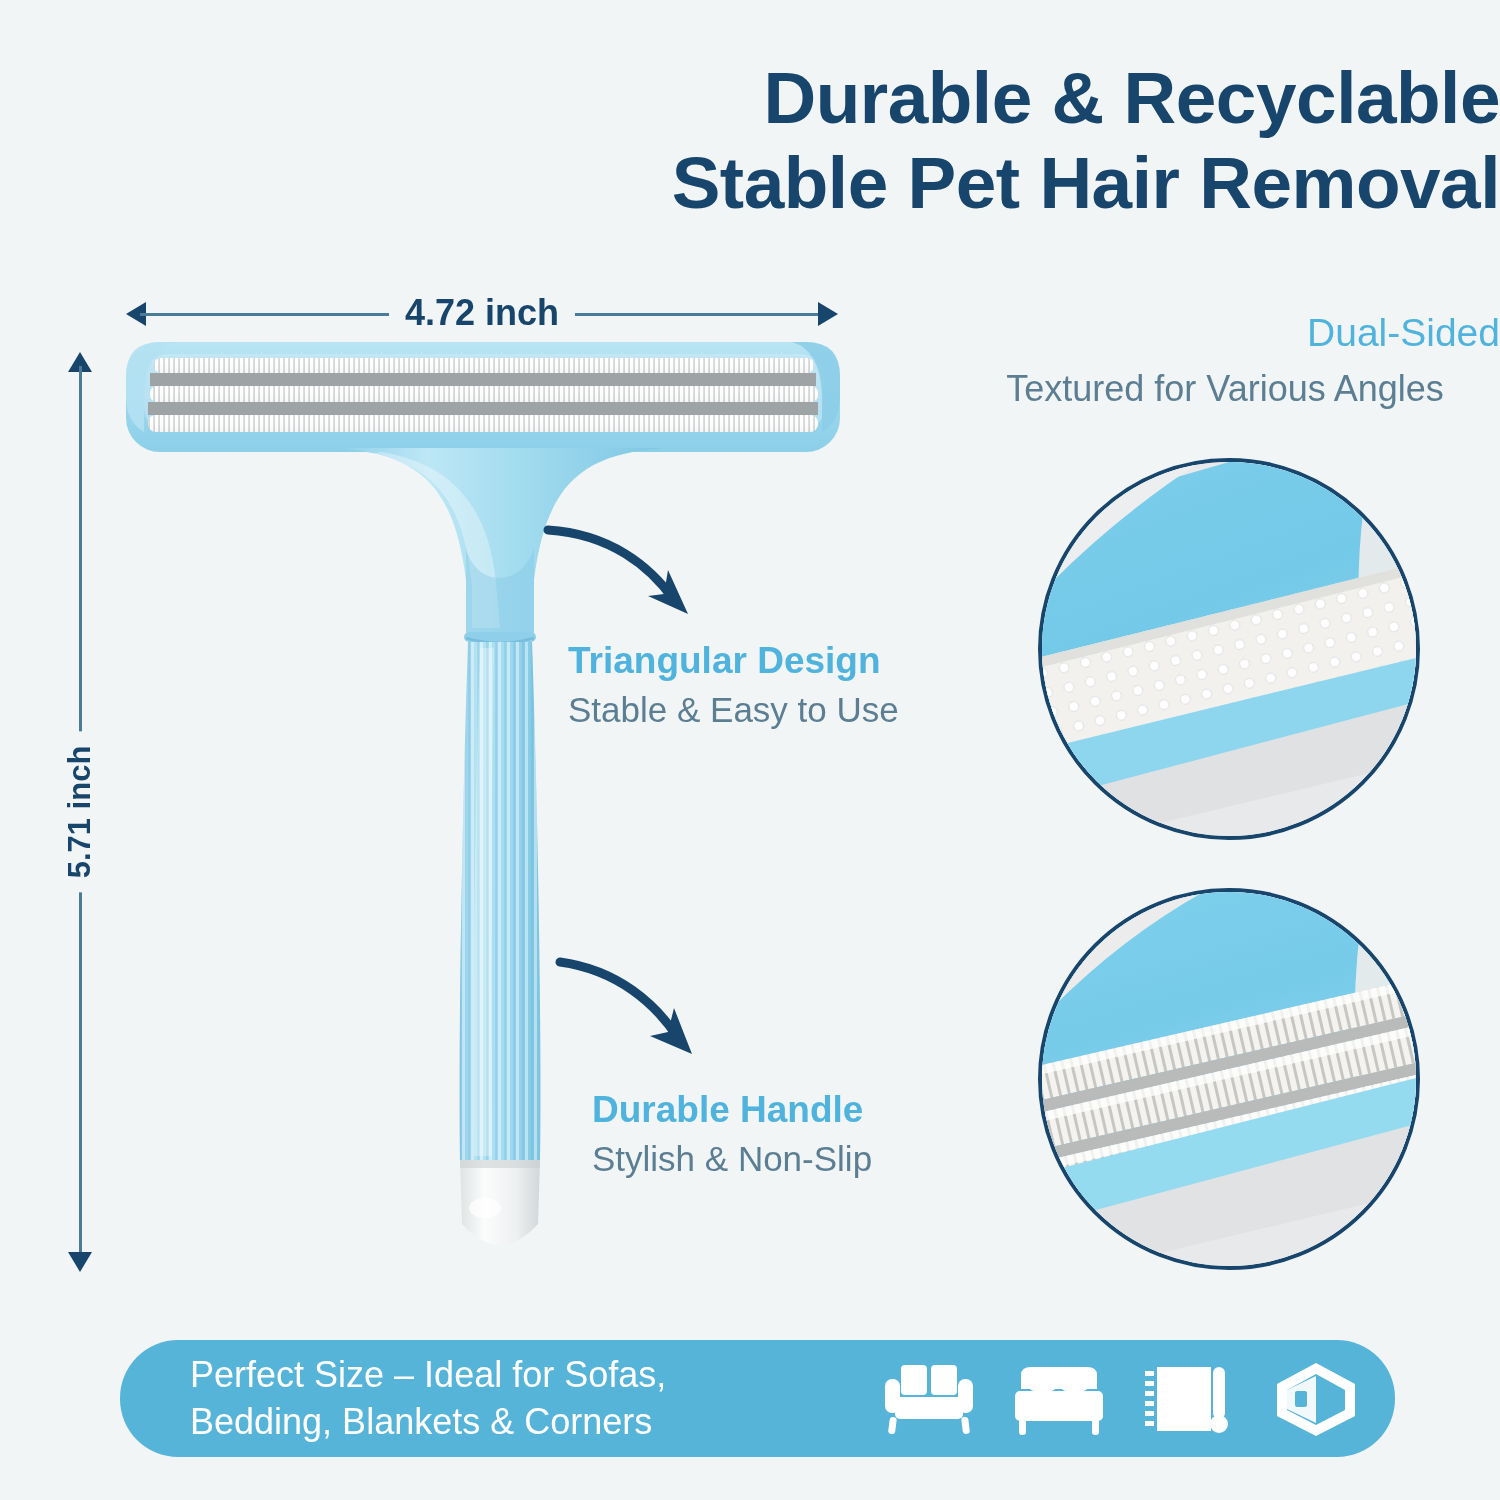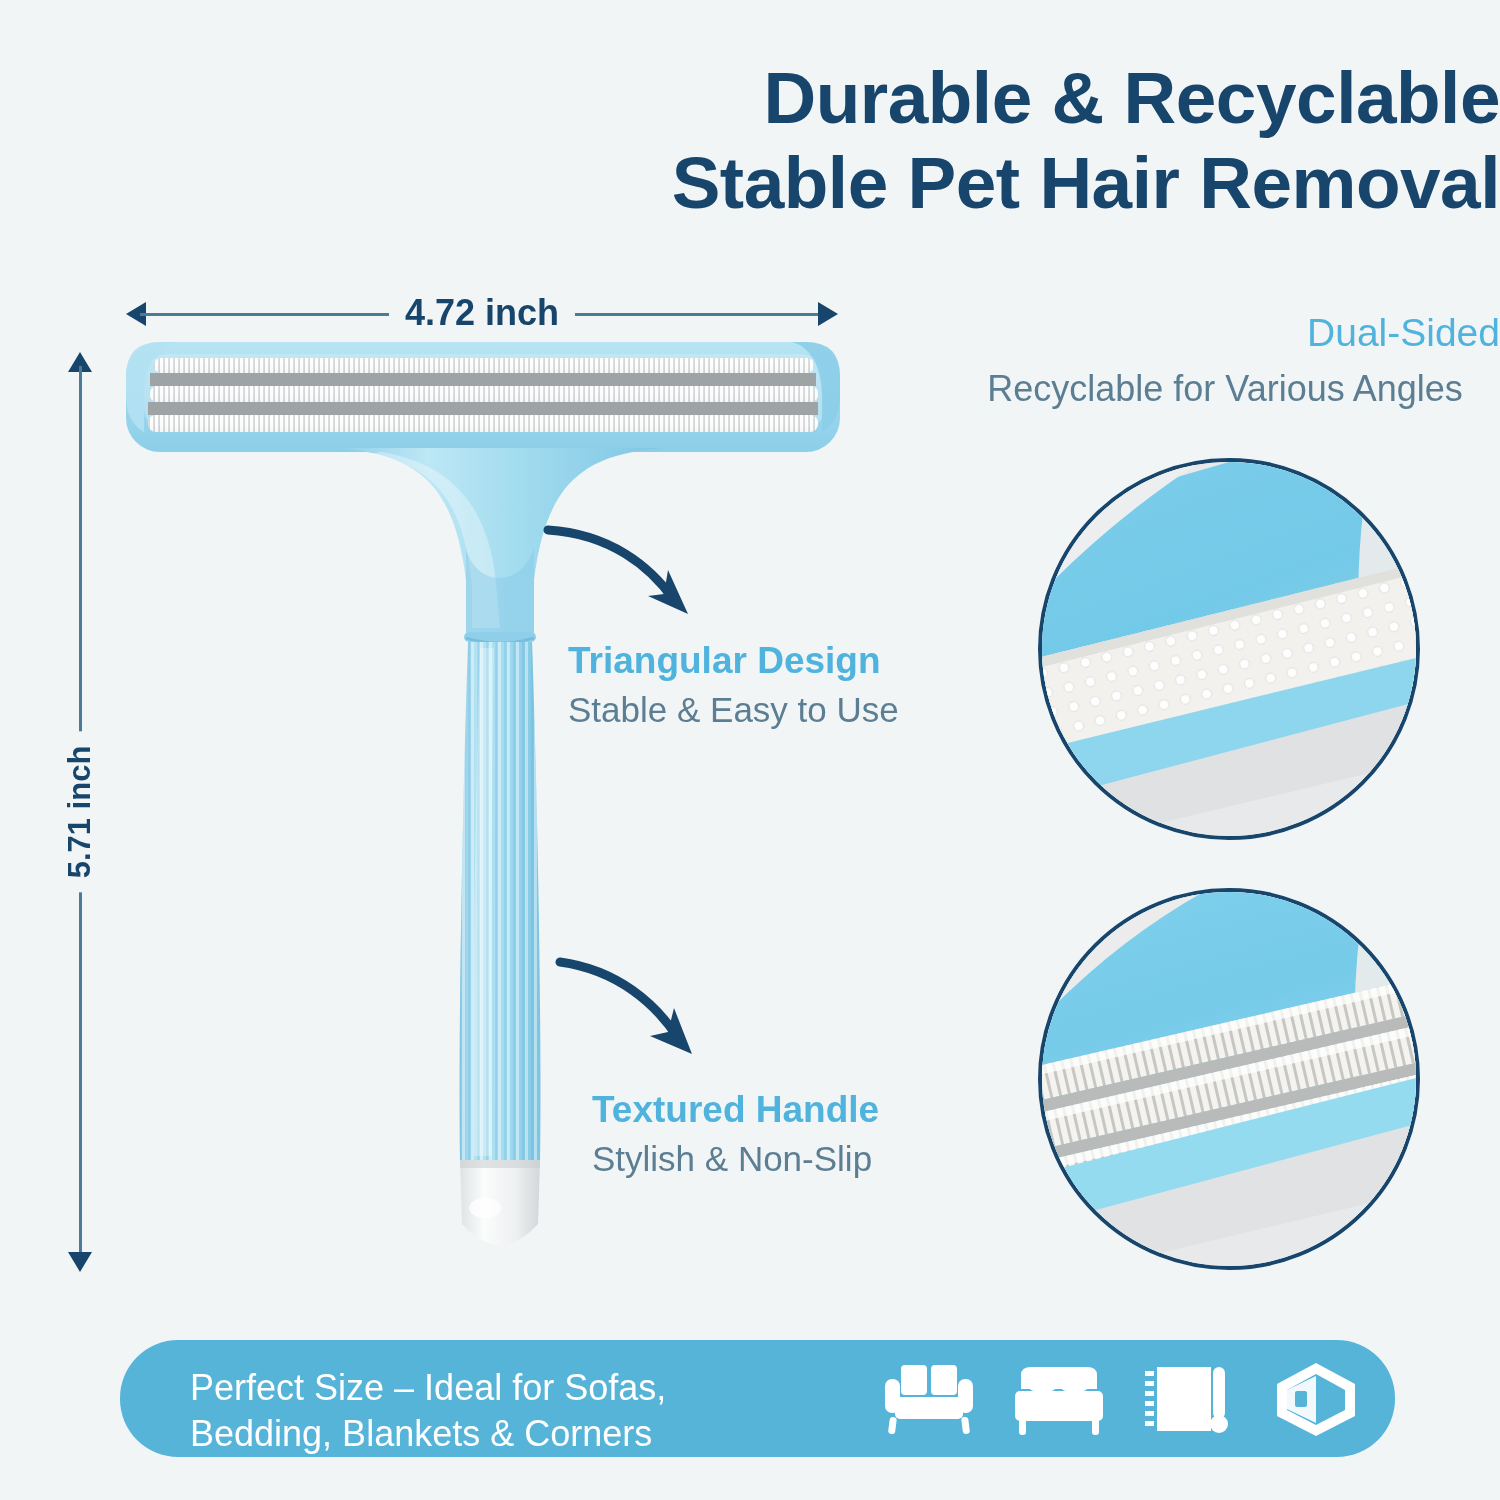--- a/index.html
+++ b/index.html
@@ -208,21 +208,21 @@
   
   .banner {
     position: absolute;
     left: 120px;
     top: 1340px;
     width: 1275px;
     height: 117px;
     background: #57b4d9;
     border-radius: 58px;
     display: flex;
-    align-items: flex-end;
+    align-items: center;
   }
   .banner-text {
     margin-left: 70px;
     color: #ffffff;
     font-size: 36px;
     font-weight: 400;
     line-height: 1.28;
     white-space: pre-line;
   }
   .banner-icons {
@@ -353,27 +353,27 @@
   <div class="callout" id="callout-triangular">
     <span class="c-title">Triangular Design</span>
     <span class="c-sub">Stable &amp; Easy to Use</span>
   </div>
 
   <svg class="arrow-svg" id="arrow-textured" viewBox="0 0 190 125">
     <path d="M8 10 C 66 18, 104 52, 126 86" stroke="#17456b" stroke-width="9" fill="none" stroke-linecap="round"></path>
     <path d="M98 84 L140 102 L122 56 L116 80 Z" fill="#17456b"></path>
   </svg>
   <div class="callout" id="callout-textured">
-    <span class="c-title">Textured Handle</span>
+    <span class="c-title">Durable Handle</span>
     <span class="c-sub">Stylish &amp; Non-Slip</span>
   </div>
 
   <div class="right-head">
     <span class="r-title">Dual-Sided</span>
-    <span class="r-sub">Recyclable for Various Angles</span>
+    <span class="r-sub">Textured for Various Angles</span>
   </div>
 
   <div class="detail-circle" id="detail-dots">
     <svg class="detail-svg" viewBox="0 0 374 374" preserveAspectRatio="xMidYMid slice">
       <defs>
         <linearGradient id="dBlue" x1="0" y1="0" x2="0.4" y2="1">
           <stop offset="0%" stop-color="#7fd0ec"></stop>
           <stop offset="60%" stop-color="#73c9e8"></stop>
           <stop offset="100%" stop-color="#8fd8ef"></stop>
         </linearGradient>

